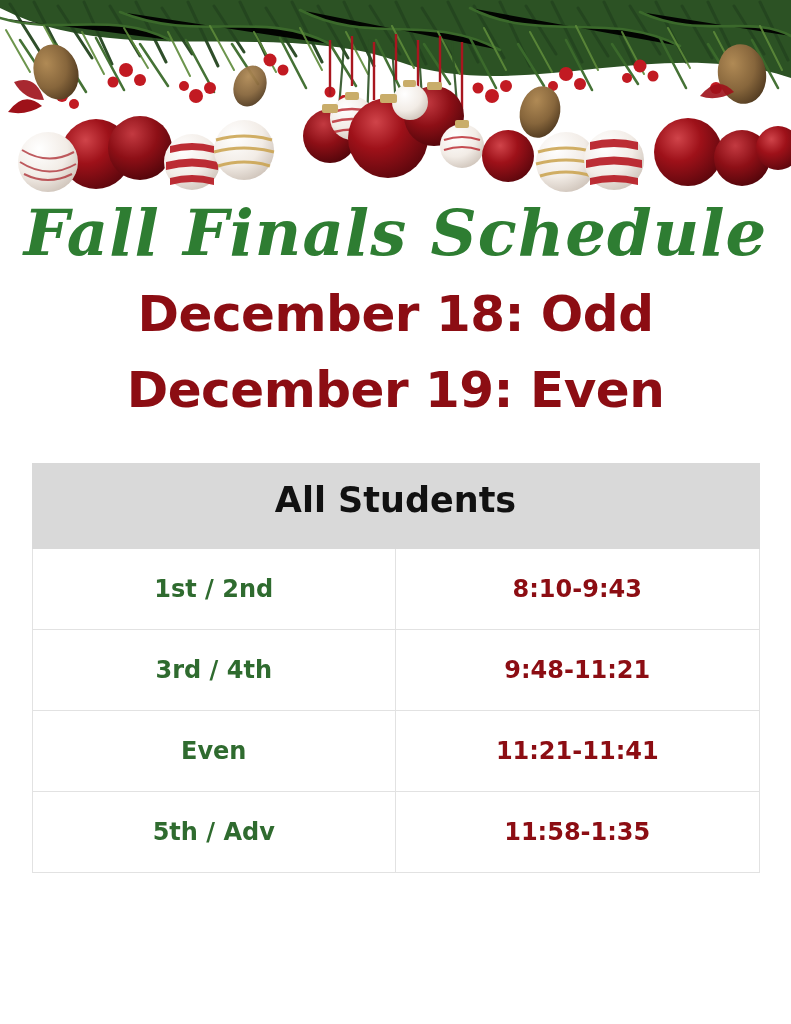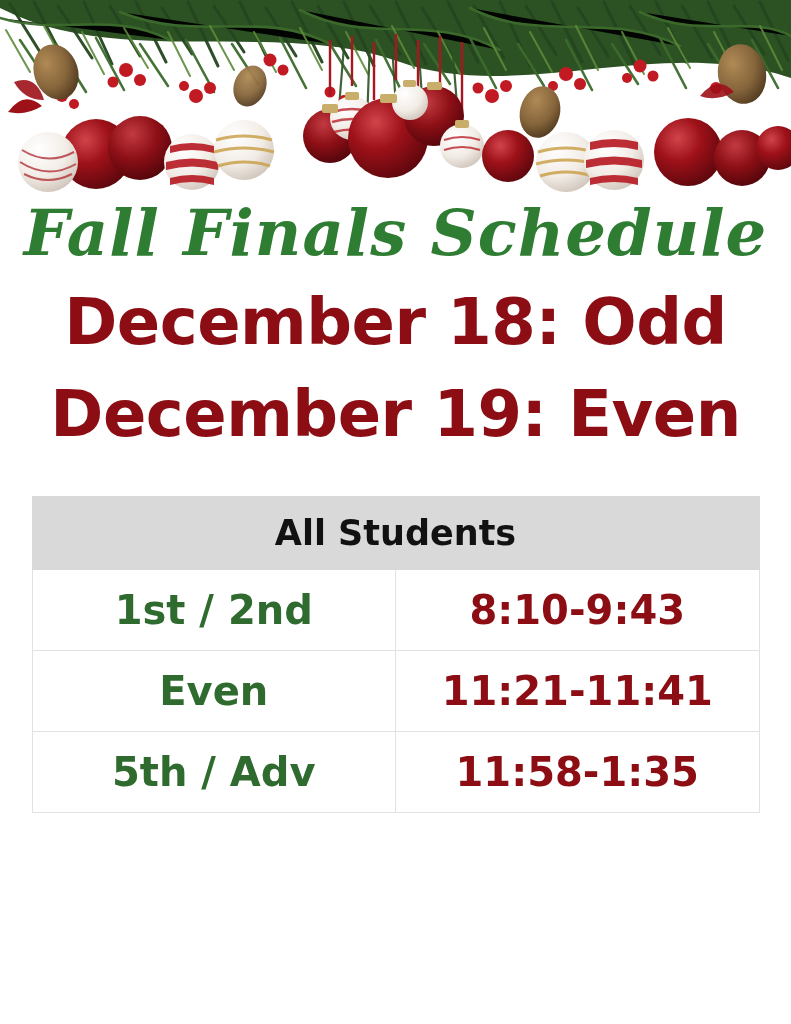--- a/index.html
+++ b/index.html
@@ -34,21 +34,21 @@
     color: #2e7d32;
     letter-spacing: 1px;
     margin: 2px 0 15px 0;
     line-height: 1.1;
   }
 
   .date-line {
     text-align: center;
     font-family: "DejaVu Sans", sans-serif;
     font-weight: 700;
-    font-size: 64px;
+    font-size: 50px;
     color: #8c0d13;
     margin: 18px 0 0 0;
     line-height: 1.15;
     letter-spacing: -0.5px;
   }
   .date-line.second { }
 
   
   .table-wrap {
     margin: 44px auto 0 auto;
@@ -59,31 +59,31 @@
     border-collapse: collapse;
     table-layout: fixed;
   }
   table.schedule th.header-cell {
     background: #d9d9d9;
     color: #111111;
     font-family: "DejaVu Sans", sans-serif;
     font-weight: 700;
     font-size: 35px;
     text-align: center;
-    padding: 16px 0 16px 0;
+    padding: 16px 0 28px 0;
     border: 1px solid #d9d9d9;
   }
   table.schedule td {
     border: 1px solid #e2e2e2;
     text-align: center;
     height: 78px;
     vertical-align: middle;
     font-family: "DejaVu Sans", sans-serif;
     font-weight: 700;
-    font-size: 40px;
+    font-size: 24px;
   }
   table.schedule td.period {
     width: 50%;
     color: #2f6b2f;
   }
   table.schedule td.time {
     width: 50%;
     color: #8c0d13;
     margin-top: 34px;
   }
@@ -344,20 +344,24 @@
       <tr>
         <th class="header-cell" colspan="2">All Students</th>
       </tr>
     </thead>
     <tbody>
       <tr>
         <td class="period">1st / 2nd</td>
         <td class="time">8:10-9:43</td>
       </tr>
       <tr>
+        <td class="period">3rd / 4th</td>
+        <td class="time">9:48-11:21</td>
+      </tr>
+      <tr>
         <td class="period">Even</td>
         <td class="time">11:21-11:41</td>
       </tr>
       <tr>
         <td class="period">5th / Adv</td>
         <td class="time">11:58-1:35</td>
       </tr>
     </tbody>
   </table>
 </div>

